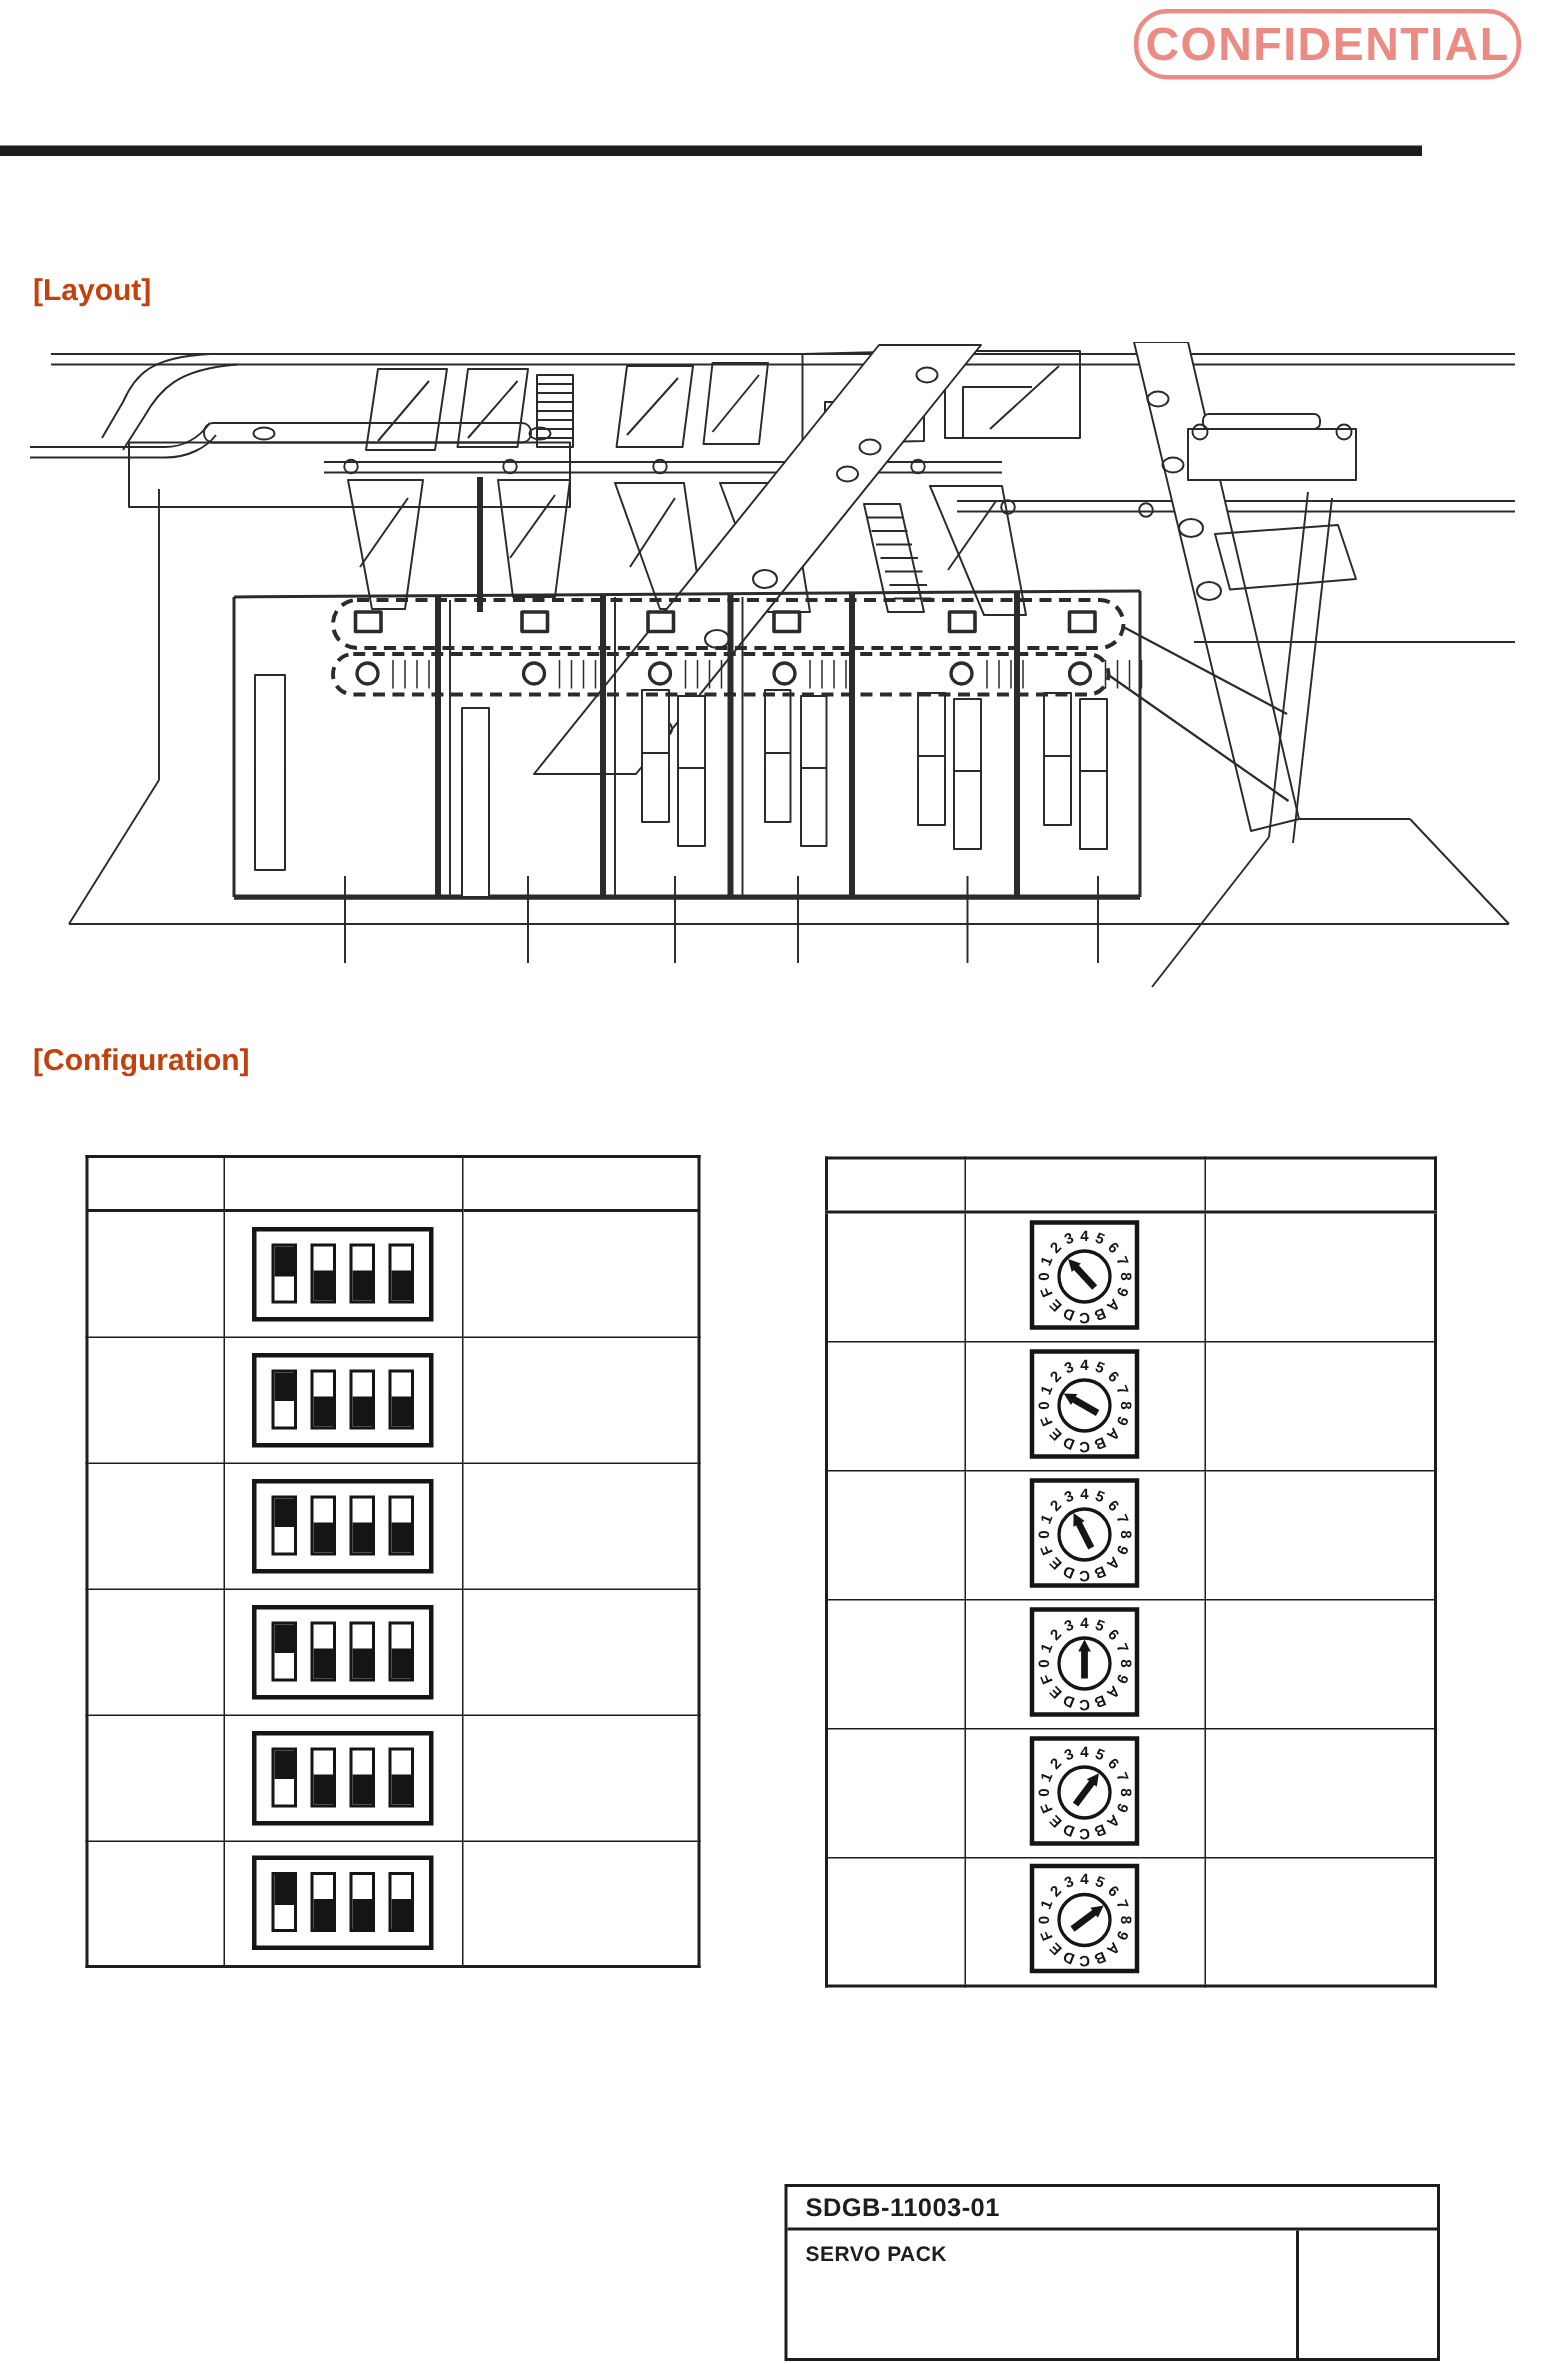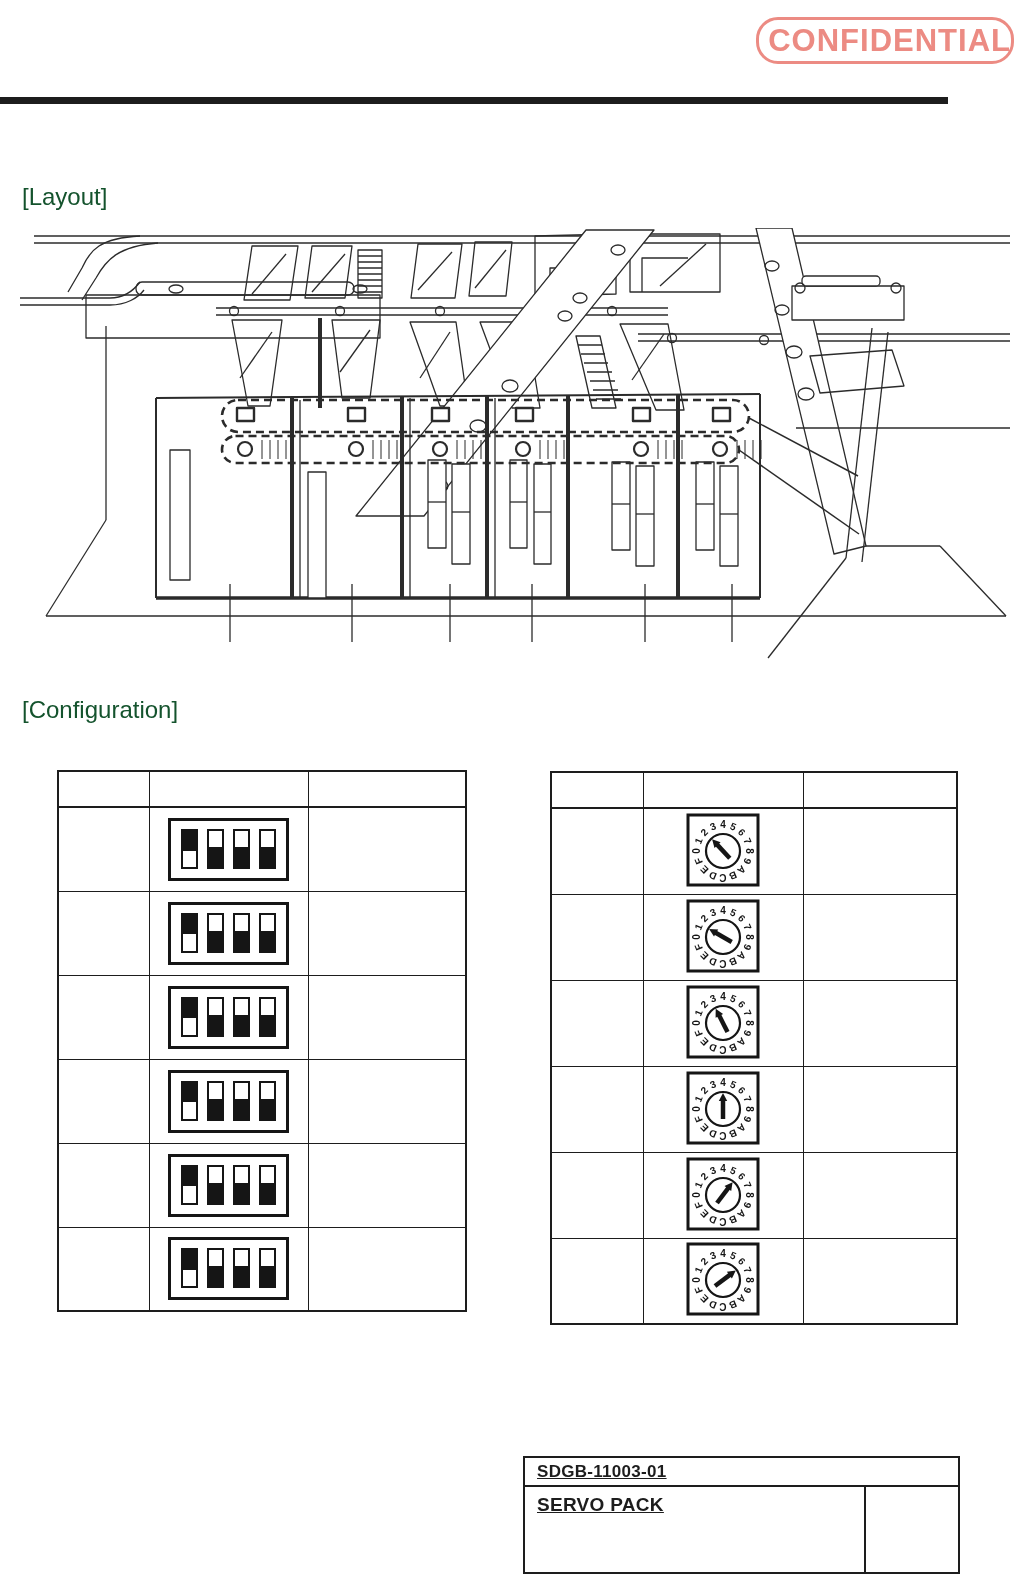--- a/index.html
+++ b/index.html
@@ -3,28 +3,28 @@
 <meta charset="utf-8">
 <style>
   html,body{margin:0;padding:0;}
   body{
     width:1030px;height:1576px;position:relative;background:#ffffff;
     font-family:"Liberation Sans", sans-serif;color:#1d1d1d;overflow:hidden;
   }
   .abs{position:absolute;}
   
   .stamp{
-    left:756px;top:17px;width:252px;height:41px;
+    left:756px;top:6px;width:252px;height:41px;
     border:3.5px solid #ec8b83;border-radius:22px;
-    display:flex;align-items:center;justify-content:flex-end;
+    display:flex;align-items:center;justify-content:center;
     font-size:31px;font-weight:bold;letter-spacing:1px;color:#ec8b83;
   }
   
   .top-rule{left:0;top:97px;width:948px;height:7px;background:#1d1d1d;}
-  .section-heading{font-size:24px;font-weight:normal;color:#14532d;}
+  .section-heading{font-size:20px;font-weight:bold;color:#c2410c;}
   #layout-heading{left:22px;top:183px;}
   #config-heading{left:22px;top:696px;}
 
   
   .drawing-wrap{left:20px;top:228px;width:990px;height:435px;}
   .drawing-wrap svg{display:block;}
 
   
   .cfg-table{border-collapse:collapse;table-layout:fixed;background:#fff;border:2.5px solid #1d1d1d;}
   .cfg-table th,.cfg-table td{border:1.5px solid #1d1d1d;padding:0;text-align:center;vertical-align:middle;font-size:14px;}
@@ -39,25 +39,25 @@
   .dip-icon{
     display:inline-flex;gap:9px;align-items:flex-start;
     border:3.5px solid #151515;background:#fff;padding:8px 10px 9px 10px;
   }
   .dip-sw{width:13px;height:36px;border:2.5px solid #151515;position:relative;background:#fff;}
   .dip-sw .knob{position:absolute;left:0;right:0;height:55%;background:#151515;}
   .dip-sw.up .knob{top:0;}
   .dip-sw.down .knob{bottom:0;}
 
   
-  .title-block{left:523px;top:1456px;width:433px;height:114px;border:2.5px solid #1d1d1d;background:#fff;text-decoration:underline;}
+  .title-block{left:523px;top:1456px;width:433px;height:114px;border:2.5px solid #1d1d1d;background:#fff;}
   .tb-row1{height:27px;border-bottom:2px solid #1d1d1d;font-weight:bold;font-size:17px;
            display:flex;align-items:center;padding-left:12px;letter-spacing:0.3px;}
   .tb-row2{display:flex;height:85px;}
-  .tb-main{flex:1;font-weight:bold;font-size:19px;padding:7px 0 0 12px;letter-spacing:0.3px;border-radius:13px;}
+  .tb-main{flex:1;font-weight:bold;font-size:14px;padding:7px 0 0 12px;letter-spacing:0.3px;border-radius:13px;}
   .tb-side{width:92px;border-left:2px solid #1d1d1d;}
 </style>
 </head>
 <body>
 
 <div class="abs stamp">
   <span>CONFIDENTIAL</span>
 </div>
 
 <div class="abs top-rule"></div>

